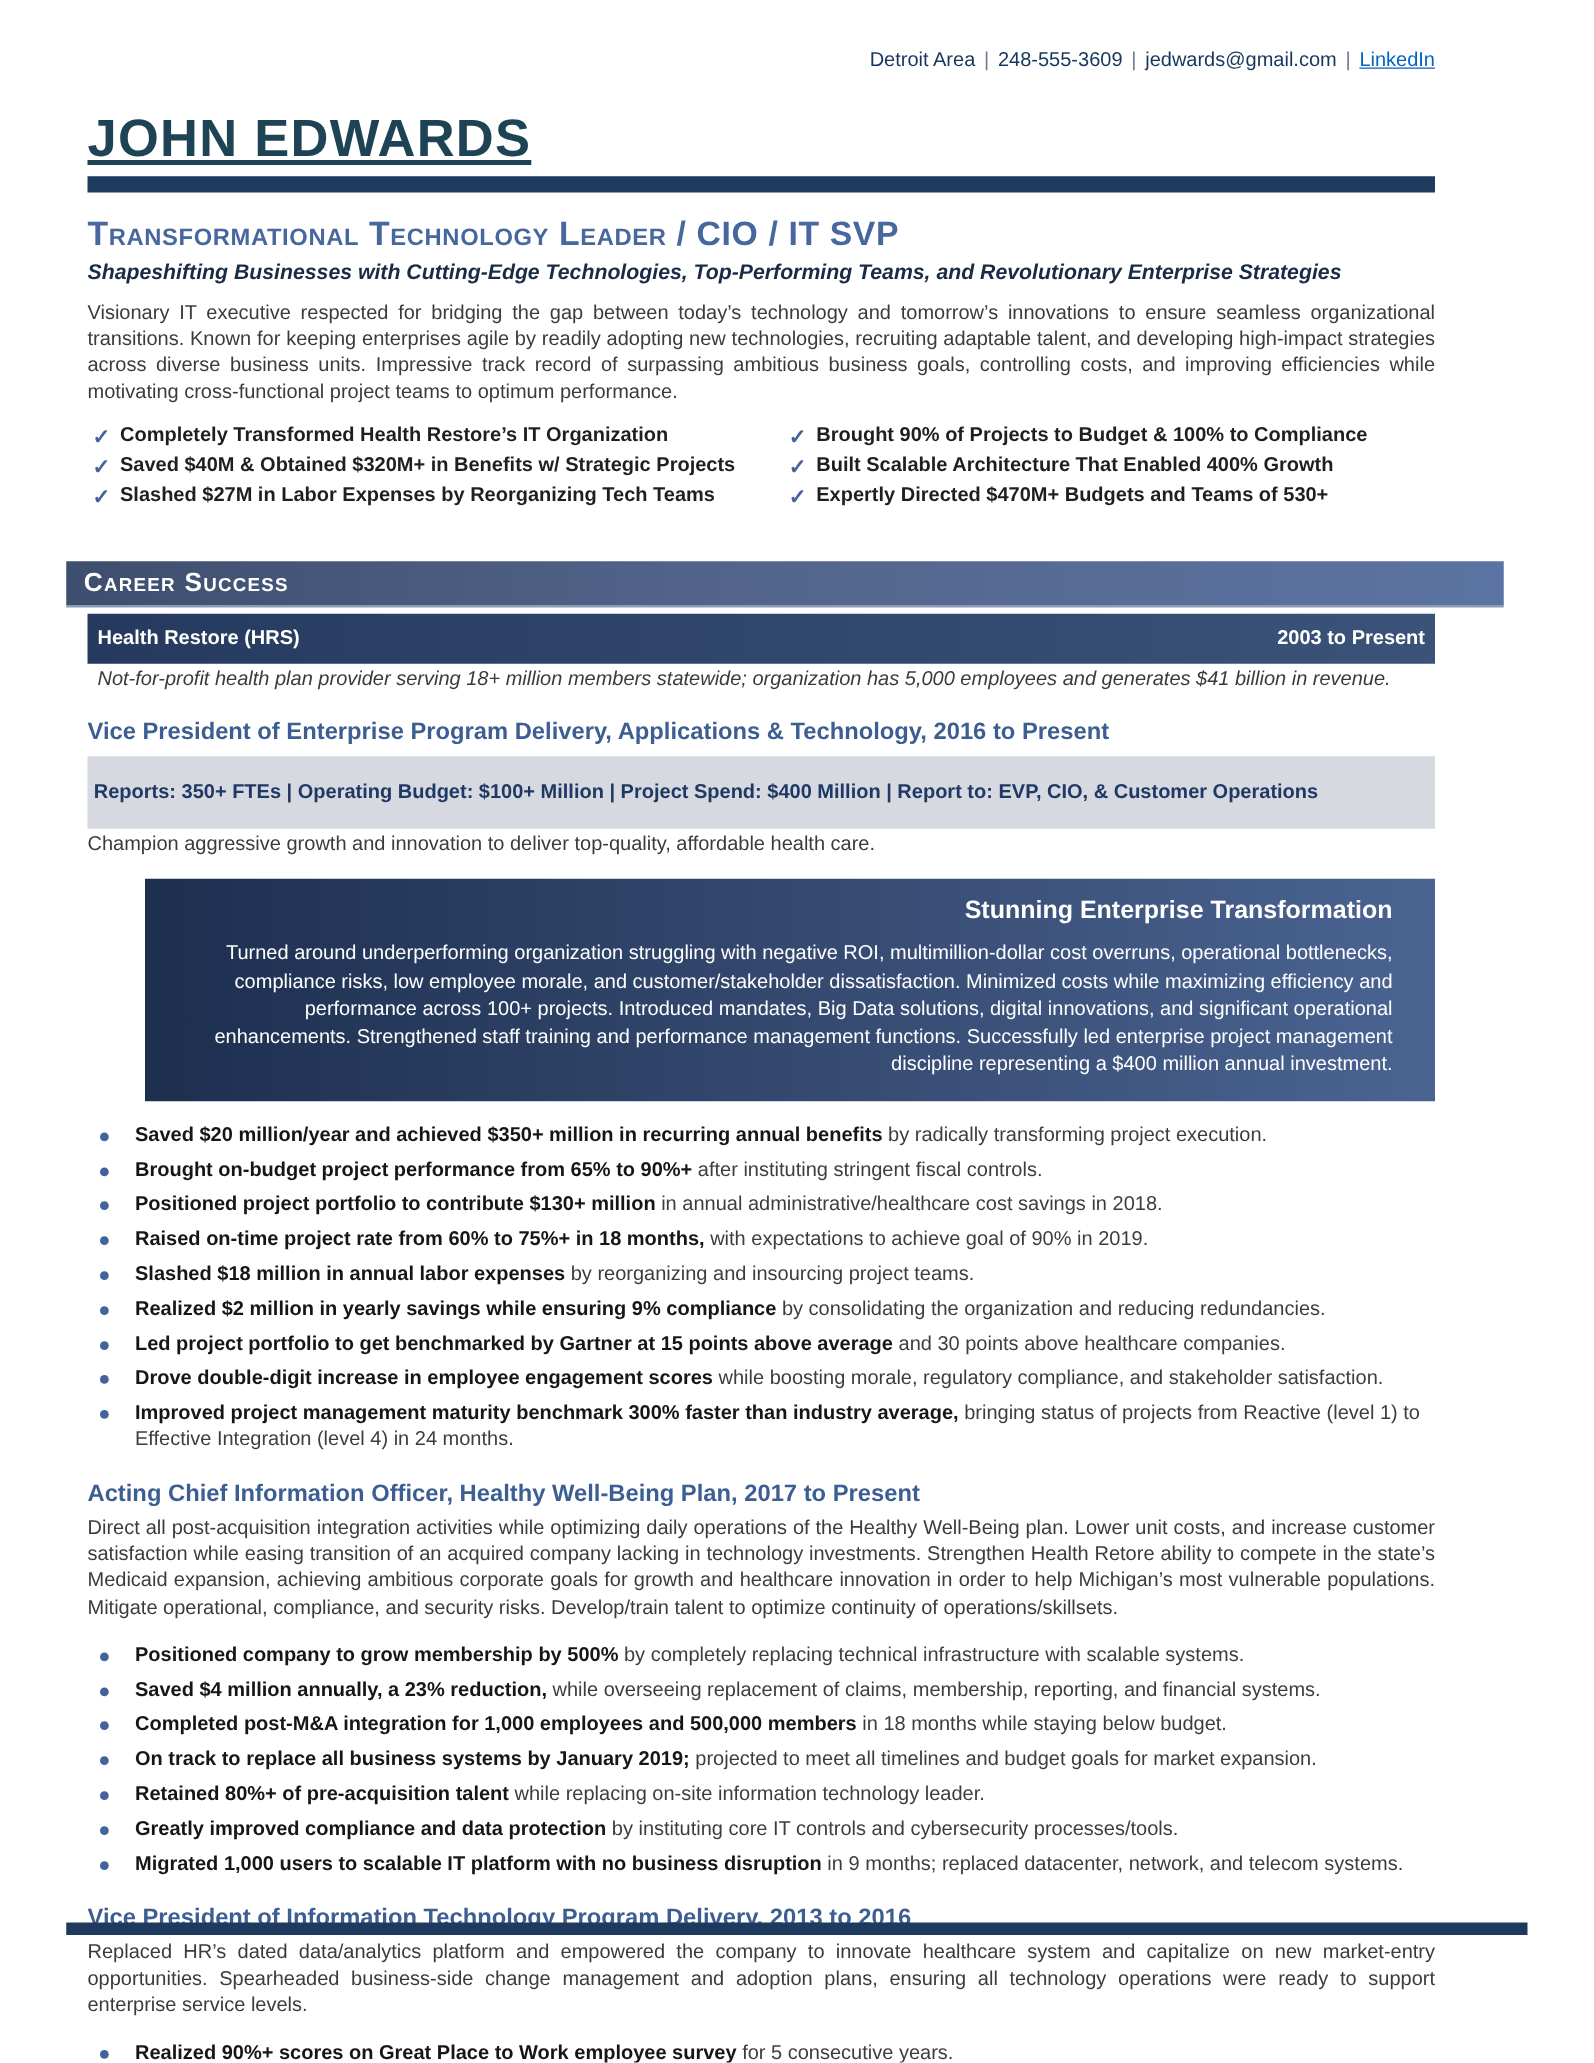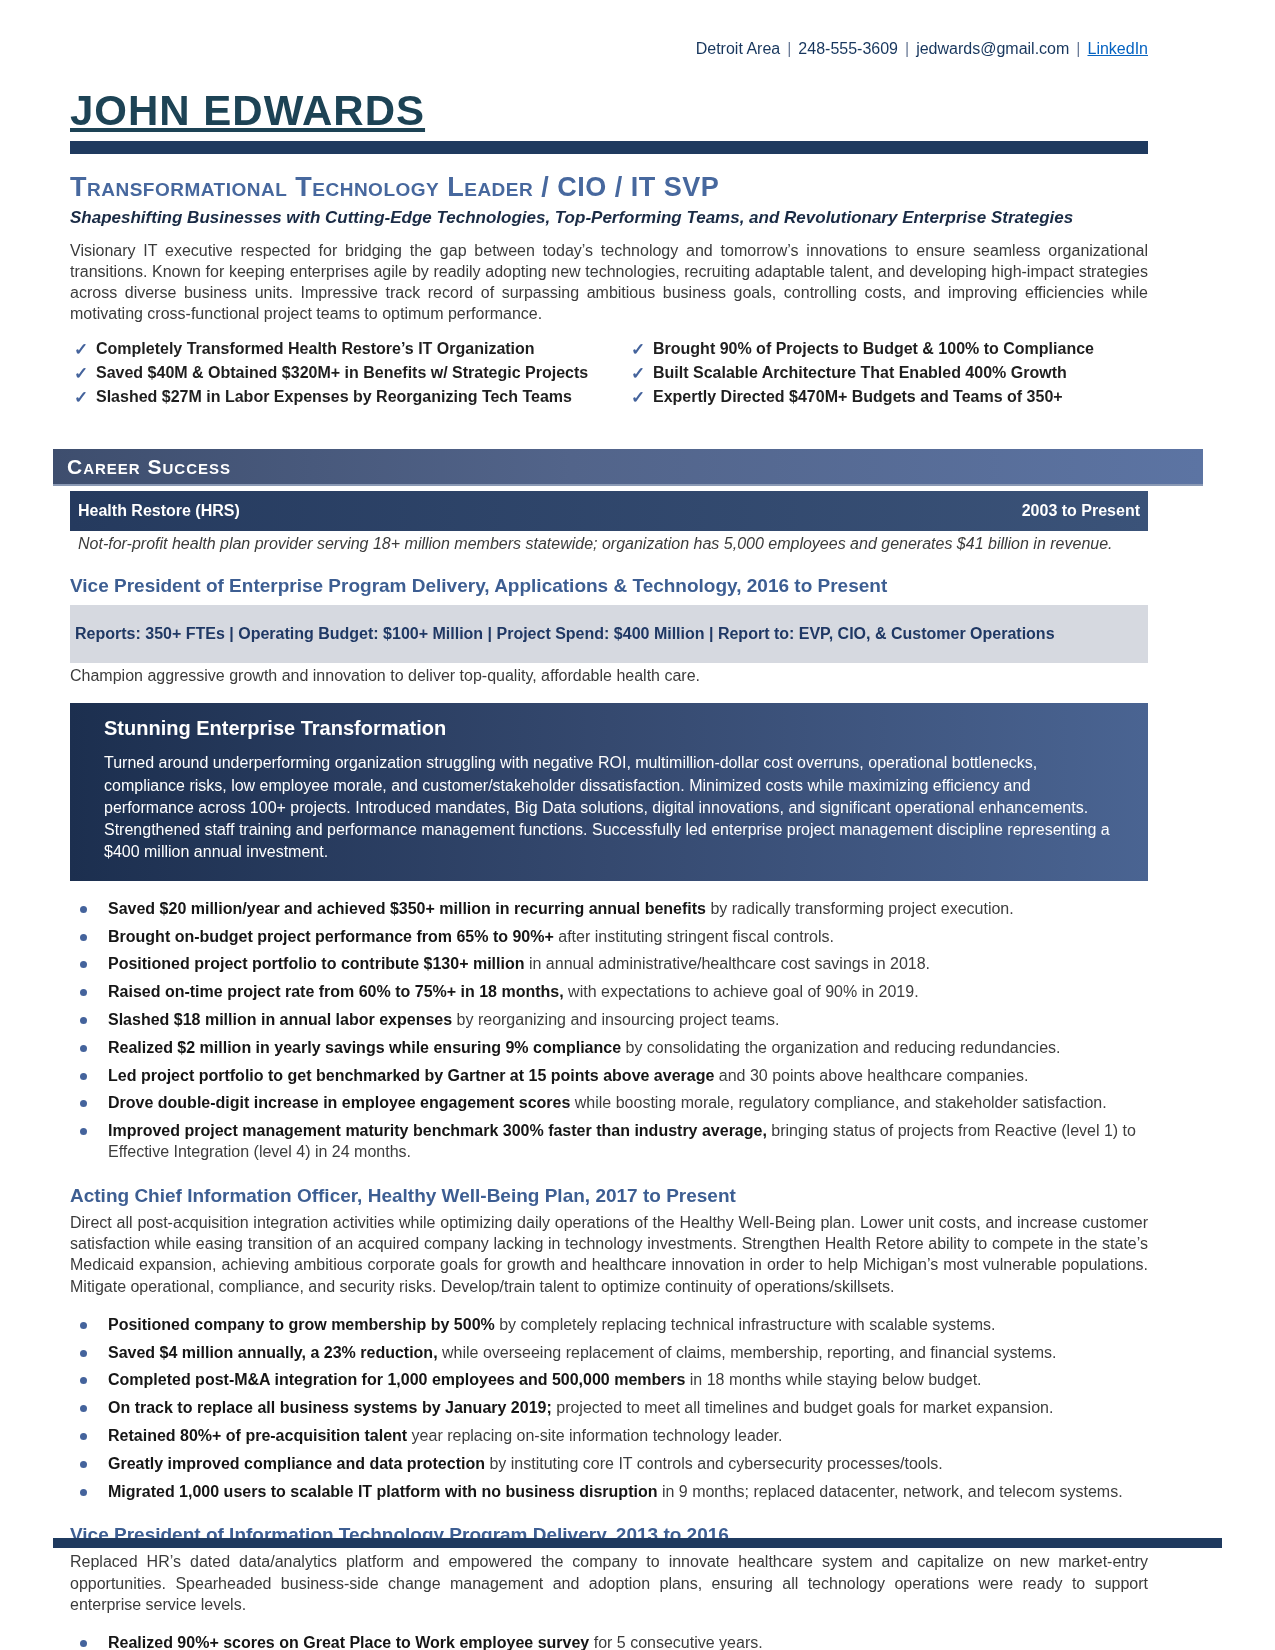--- a/index.html
+++ b/index.html
@@ -66,21 +66,21 @@
   .scope-line {
     margin-top:8px; background:#d6d9e0; color:#1f3864;
     font-weight:bold; font-size:16px; padding:20px 5px;
   }
   .mission { margin-top:4px; font-size:16px; }
 
   
   .callout {
     margin-top:18px;
     background:linear-gradient(90deg,#1c2f4f 0%,#35496f 50%,#4a6492 100%);
-    color:#ffffff; text-align:left; padding:14px 34px 18px 34px;
+    color:#ffffff; text-align:right; padding:14px 34px 18px 34px;margin-left:46px;
   }
   .callout-title { font-size:20px; font-weight:bold; margin-bottom:12px; }
   .callout-body { font-size:16px; line-height:1.38; }
 
   
   ul.bullets { list-style:none; margin-top:18px; }
   ul.bullets li {
     position:relative; padding-left:38px; margin-bottom:7px;
     font-size:16px; line-height:1.3; color:#3d3d3d;
   }
@@ -139,21 +139,21 @@
           <span class="hl-text">Brought 90% of Projects to Budget &amp; 100% to Compliance</span>
         </div>
 
         <div class="hl-item">
           <span class="hl-check">✓</span>
           <span class="hl-text">Built Scalable Architecture That Enabled 400% Growth</span>
         </div>
 
         <div class="hl-item">
           <span class="hl-check">✓</span>
-          <span class="hl-text">Expertly Directed $470M+ Budgets and Teams of 350+</span>
+          <span class="hl-text">Expertly Directed $470M+ Budgets and Teams of 530+</span>
         </div>
       </div>
   </div>
 
   <div class="section-band">
     <span class="band-label">Career Success</span>
   </div>
 
   <div class="company-bar">
     <span>Health Restore (HRS)</span>
@@ -197,21 +197,21 @@
   <ul class="bullets">
 
       <li><strong>Positioned company to grow membership by 500%</strong><span> by completely replacing technical infrastructure with scalable systems.</span></li>
 
       <li><strong>Saved $4 million annually, a 23% reduction,</strong><span> while overseeing replacement of claims, membership, reporting, and financial systems.</span></li>
 
       <li><strong>Completed post-M&amp;A integration for 1,000 employees and 500,000 members</strong><span> in 18 months while staying below budget.</span></li>
 
       <li><strong>On track to replace all business systems by January 2019;</strong><span> projected to meet all timelines and budget goals for market expansion.</span></li>
 
-      <li><strong>Retained 80%+ of pre-acquisition talent</strong><span> year replacing on-site information technology leader.</span></li>
+      <li><strong>Retained 80%+ of pre-acquisition talent</strong><span> while replacing on-site information technology leader.</span></li>
 
       <li><strong>Greatly improved compliance and data protection</strong><span> by instituting core IT controls and cybersecurity processes/tools.</span></li>
 
       <li><strong>Migrated 1,000 users to scalable IT platform with no business disruption</strong><span> in 9 months; replaced datacenter, network, and telecom systems.</span></li>
     </ul>
 
   <div class="role-heading">Vice President of Information Technology Program Delivery, 2013 to 2016</div>
   <div class="para">Replaced HR’s dated data/analytics platform and empowered the company to innovate healthcare system and capitalize on new market-entry opportunities. Spearheaded business-side change management and adoption plans, ensuring all technology operations were ready to support enterprise service levels.</div>
 
   <ul class="bullets">

